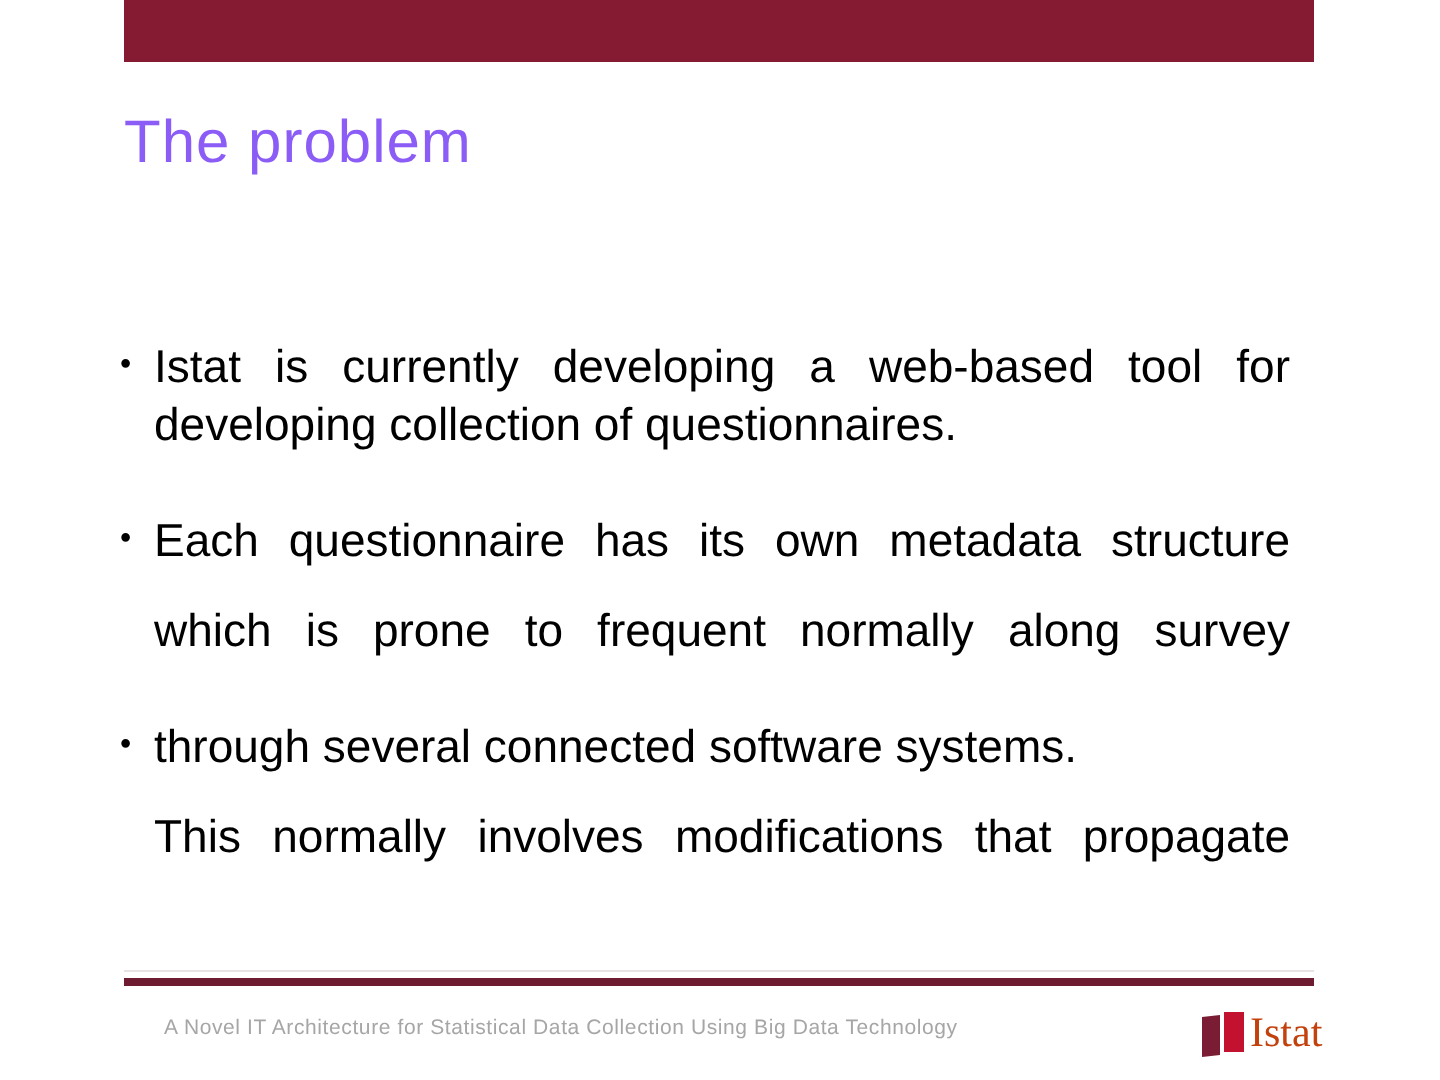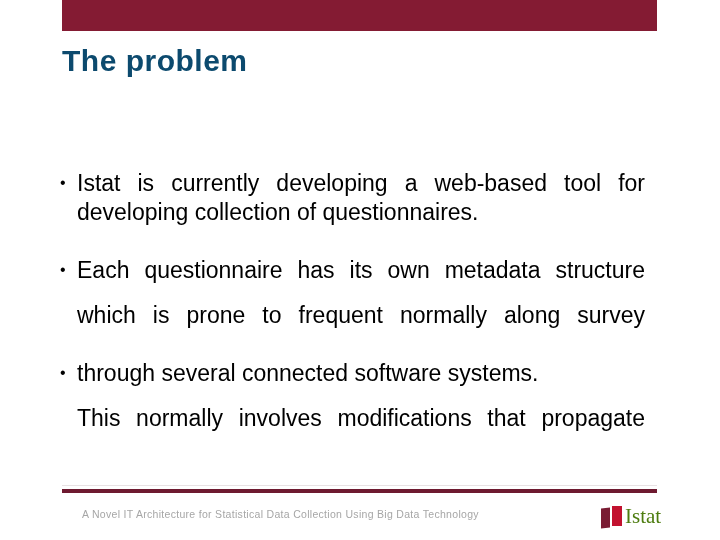--- a/index.html
+++ b/index.html
@@ -13,24 +13,24 @@
   .slide { position: absolute; inset: 0; background: #ffffff; }
 
   .top-bar {
     position: absolute;
     left: 62px; top: 0; width: 595px; height: 31px;
     background: #841B33;
   }
 
   .title {
     position: absolute;
-    left: 62px; top: 42px;
+    left: 62px; top: 53px;
     margin: 0;
-    font-size: 30px; font-weight: 700;
-    color: #0c4a6e;
+    font-size: 30px; font-weight: 400;
+    color: #8b5cf6;
     letter-spacing: 0.5px;
     line-height: 38px;
   }
 
   .bullets {
     position: absolute;
     left: 60px; top: 153px;
     width: 585px;
     color: #000000;
     font-size: 23px;
@@ -82,21 +82,21 @@
     position: absolute;
     left: 12px; top: 3px; width: 10px; height: 20px;
     background: #C2122F;
     display: block;
   }
   .logo-text {
     position: absolute;
     left: 25px; top: 1px;
     font-family: "Liberation Serif", "DejaVu Serif", serif;
     font-size: 21px;
-    color: #4d7c0f;
+    color: #c2410c;
   }
 </style>
 </head>
 <body>
 
 <div class="slide">
 
   <div class="top-bar"></div>
 
   <h1 class="title">The problem</h1>

